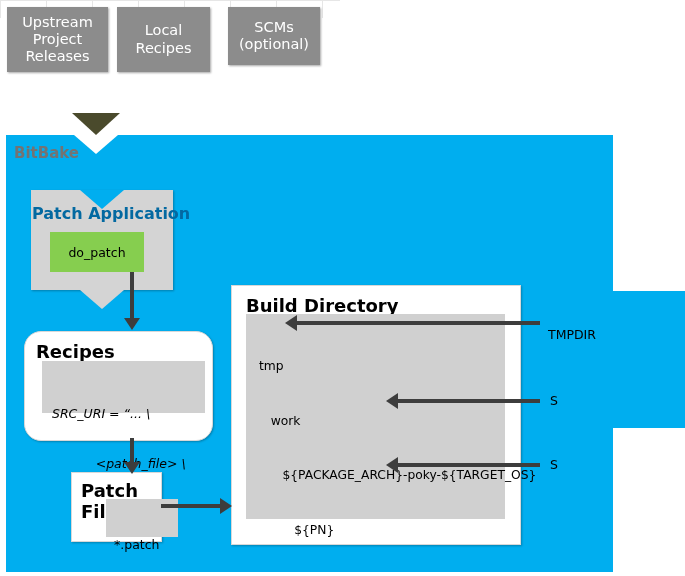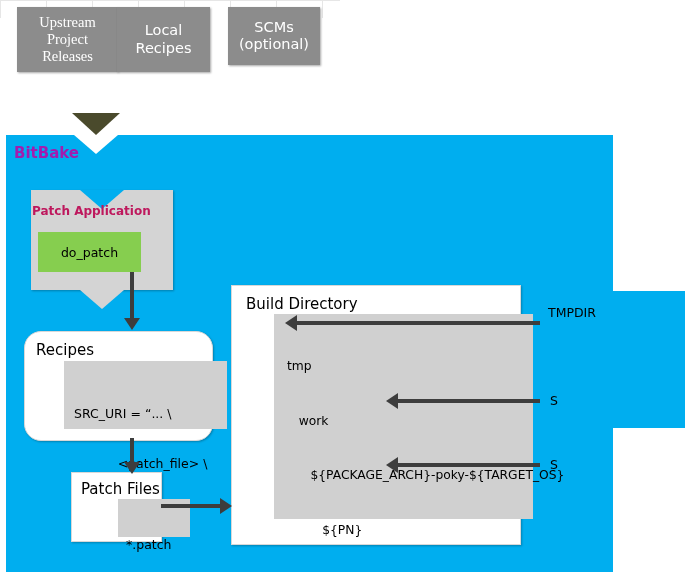--- a/index.html
+++ b/index.html
@@ -62,21 +62,21 @@
     z-index:1;
   }
   .bitbake-notch{
     width:0;height:0;
     border-left:22px solid transparent;
     border-right:22px solid transparent;
     border-top:19px solid #ffffff;
     z-index:4;
   }
   .bitbake-label{
-    font-size:15px;font-weight:bold;color:#a21caf;
+    font-size:15px;font-weight:bold;color:#737373;
     z-index:5;
   }
 
   
   .chev-body{
     background:#d4d4d4;box-shadow:1px 1px 2px rgba(0,0,0,.28);
     z-index:2;
   }
   .chev-top-notch{
     width:0;height:0;
@@ -86,40 +86,40 @@
     z-index:3;
   }
   .chev-bottom-point{
     width:0;height:0;
     border-left:22px solid transparent;
     border-right:22px solid transparent;
     border-top:19px solid #d4d4d4;
     z-index:2;
   }
   .chev-title{
-    font-size:12px;font-weight:bold;color:#be185d;z-index:4;
+    font-size:16px;font-weight:bold;color:#0369a1;z-index:4;
   }
   .dopatch{
     background:#86CE4F;
     display:flex;align-items:center;justify-content:center;
     font-size:12.5px;color:#000;
     z-index:4;
   }
 
   
   .panel{
     background:#ffffff;border:1px solid #d8d8d8;
     box-shadow:1px 1px 2px rgba(0,0,0,.25);
     z-index:3;
   }
   .panel-title{
-    position:absolute;font-size:15px;font-weight:normal;color:#000;
+    position:absolute;font-size:18px;font-weight:bold;color:#000;
   }
   .panel-inner{
-    position:absolute;background:#d0d0d0;margin-left:28px;
+    position:absolute;background:#d0d0d0;
   }
   .code{
     font-size:12.5px;color:#000;line-height:1.35;white-space:pre;
   }
 
   
   .tree{
     font-size:12.3px;color:#000;line-height:1.52;white-space:pre;
   }
   .tree div{height:17px;}
@@ -160,21 +160,21 @@
 
   <div class="gridlines"></div>
 
   <div class="abs bitbake-region" style="left:6px;top:135px;width:607px;height:437px;"></div>
   <div class="abs bitbake-region" style="left:600px;top:291px;width:85px;height:137px;"></div>
 
   <div class="abs bitbake-notch" style="left:74px;top:135px;"></div>
 
   <div class="abs bitbake-label" style="left:14px;top:144px;">BitBake</div>
 
-  <div class="abs srcbox" style="left:17px;top:7px;width:101px;height:65px;font-family:Liberation Serif, serif;">
+  <div class="abs srcbox" style="left:7px;top:7px;width:101px;height:65px;">
     <span class="lbl">
       <span>Upstream</span><br>
       <span>Project</span><br>
       <span>Releases</span>
     </span>
   </div>
 
   <div class="abs srcbox" style="left:117px;top:7px;width:93px;height:65px;">
     <span class="lbl">
       <span>Local</span><br>
@@ -193,44 +193,44 @@
   <div class="abs notch" style="left:36px;top:79px;"></div>
   <div class="abs notch" style="left:146px;top:79px;"></div>
   <div class="abs notch" style="left:256px;top:79px;"></div>
 
   <div class="abs mirror-point" style="left:72px;top:113px;"></div>
 
   <div class="abs chev-body" style="left:31px;top:190px;width:142px;height:100px;"></div>
   <div class="abs chev-top-notch" style="left:80px;top:190px;"></div>
   <div class="abs chev-bottom-point" style="left:80px;top:290px;"></div>
   <div class="abs chev-title" style="left:32px;top:204px;">Patch Application</div>
-  <div class="abs dopatch" style="left:38px;top:232px;width:103px;height:40px;text-align:right;">
+  <div class="abs dopatch" style="left:50px;top:232px;width:94px;height:40px;text-align:right;">
     <span>do_patch</span>
   </div>
 
   <div class="arrow-v" style="left:130px;top:272px;height:48px;"></div>
   <div class="arrow-v-head" style="left:124px;top:318px;"></div>
 
   <div class="abs panel" style="left:24px;top:331px;width:187px;height:108px;border-radius:17px;">
     <div class="panel-title" style="left:11px;top:9px;">Recipes</div>
-    <div class="panel-inner" style="left:11px;top:29px;width:163px;height:68px;">
+    <div class="panel-inner" style="left:17px;top:29px;width:163px;height:52px;font-style:italic;">
       <div class="code" style="position:absolute;left:10px;top:11px;">
         <div>SRC_URI = “... \</div>
         <div>           &lt;patch_file&gt; \</div>
         <div>              ...”</div>
       </div>
     </div>
   </div>
 
   <div class="arrow-v" style="left:130px;top:438px;height:28px;"></div>
   <div class="arrow-v-head" style="left:124px;top:462px;"></div>
 
   <div class="abs panel" style="left:71px;top:472px;width:89px;height:68px;">
     <div class="panel-title" style="left:9px;top:7px;">Patch Files</div>
-    <div class="panel-inner" style="left:18px;top:26px;width:72px;height:38px;">
+    <div class="panel-inner" style="left:34px;top:26px;width:72px;height:38px;">
       <div class="code" style="position:absolute;left:8px;top:4px;">
         <div>*.patch</div>
         
       </div>
     </div>
   </div>
 
   <div class="arrow-h" style="left:161px;top:504px;width:61px;"></div>
   <div class="arrow-h-head-right" style="left:220px;top:498px;"></div>
 
@@ -250,21 +250,21 @@
         
         
         
         
       </div>
     </div>
   </div>
 
   <div class="arrow-h" style="left:297px;top:321px;width:243px;"></div>
   <div class="arrow-h-head-left" style="left:285px;top:315px;"></div>
-  <div class="sidelabel" style="left:548px;top:305px;">TMPDIR</div>
+  <div class="sidelabel" style="left:548px;top:327px;">TMPDIR</div>
 
   <div class="arrow-h" style="left:398px;top:399px;width:142px;"></div>
   <div class="arrow-h-head-left" style="left:386px;top:393px;"></div>
   <div class="sidelabel" style="left:550px;top:393px;">S</div>
 
   <div class="arrow-h" style="left:398px;top:463px;width:142px;"></div>
   <div class="arrow-h-head-left" style="left:386px;top:457px;"></div>
   <div class="sidelabel" style="left:550px;top:457px;">S</div>
 
 </div>

